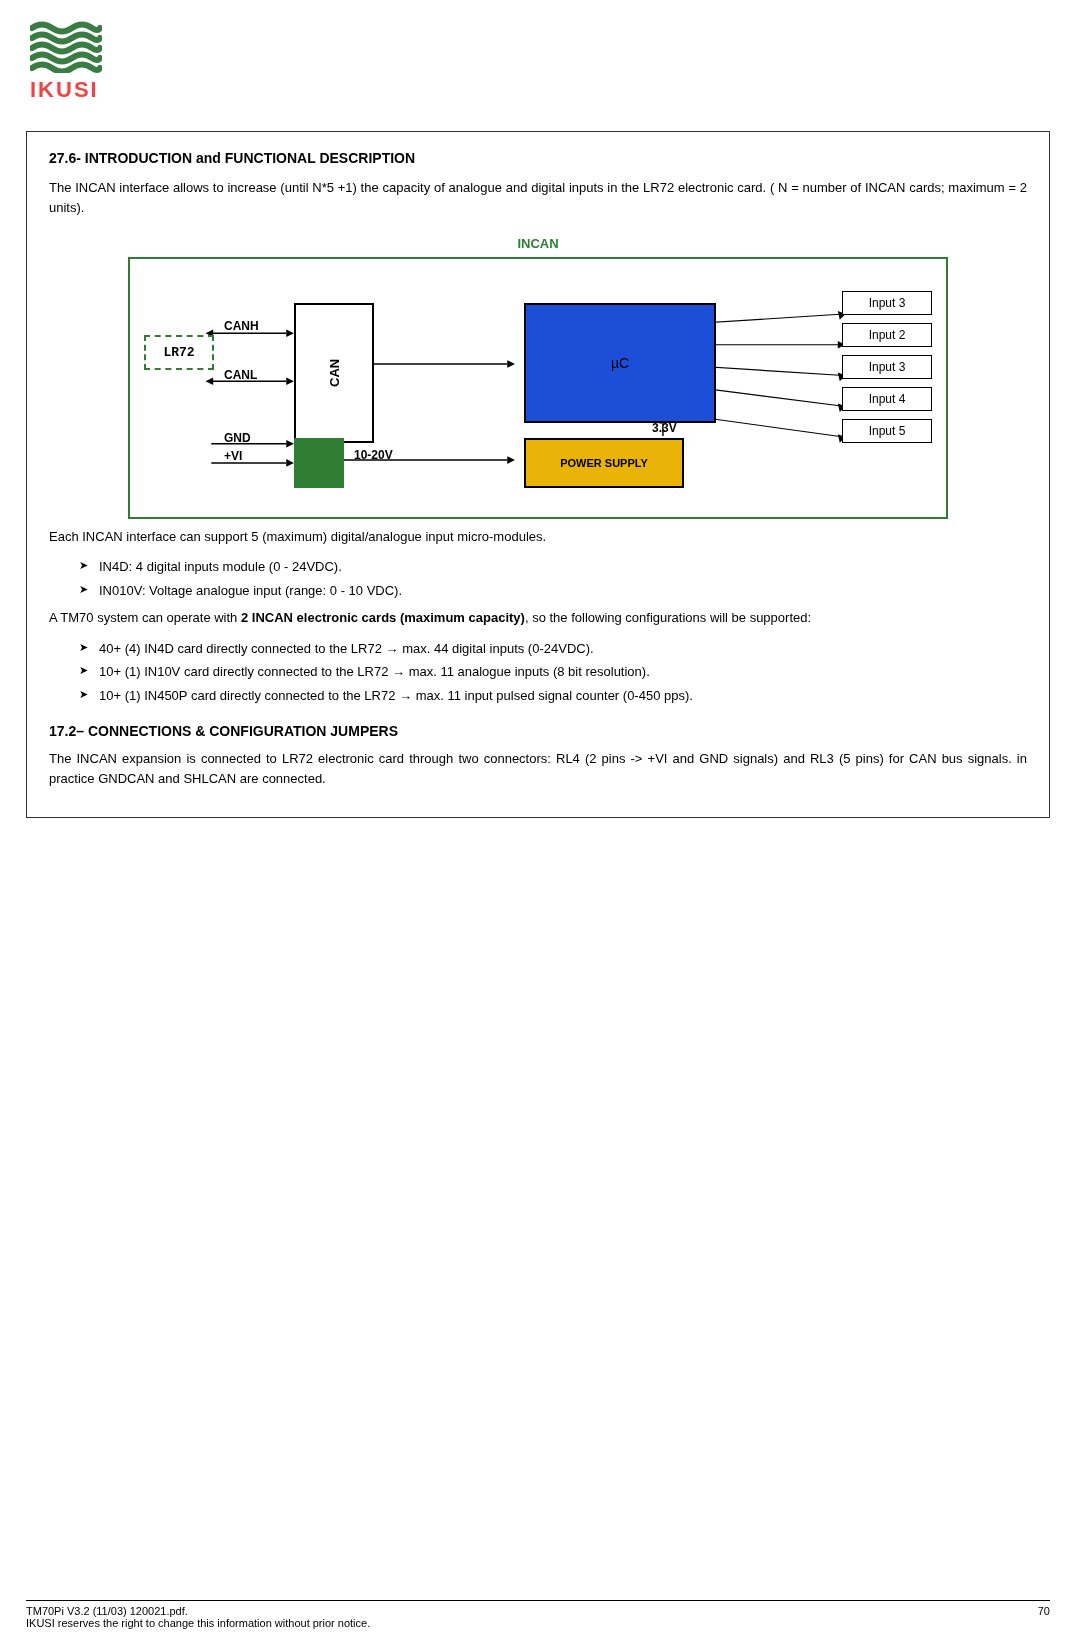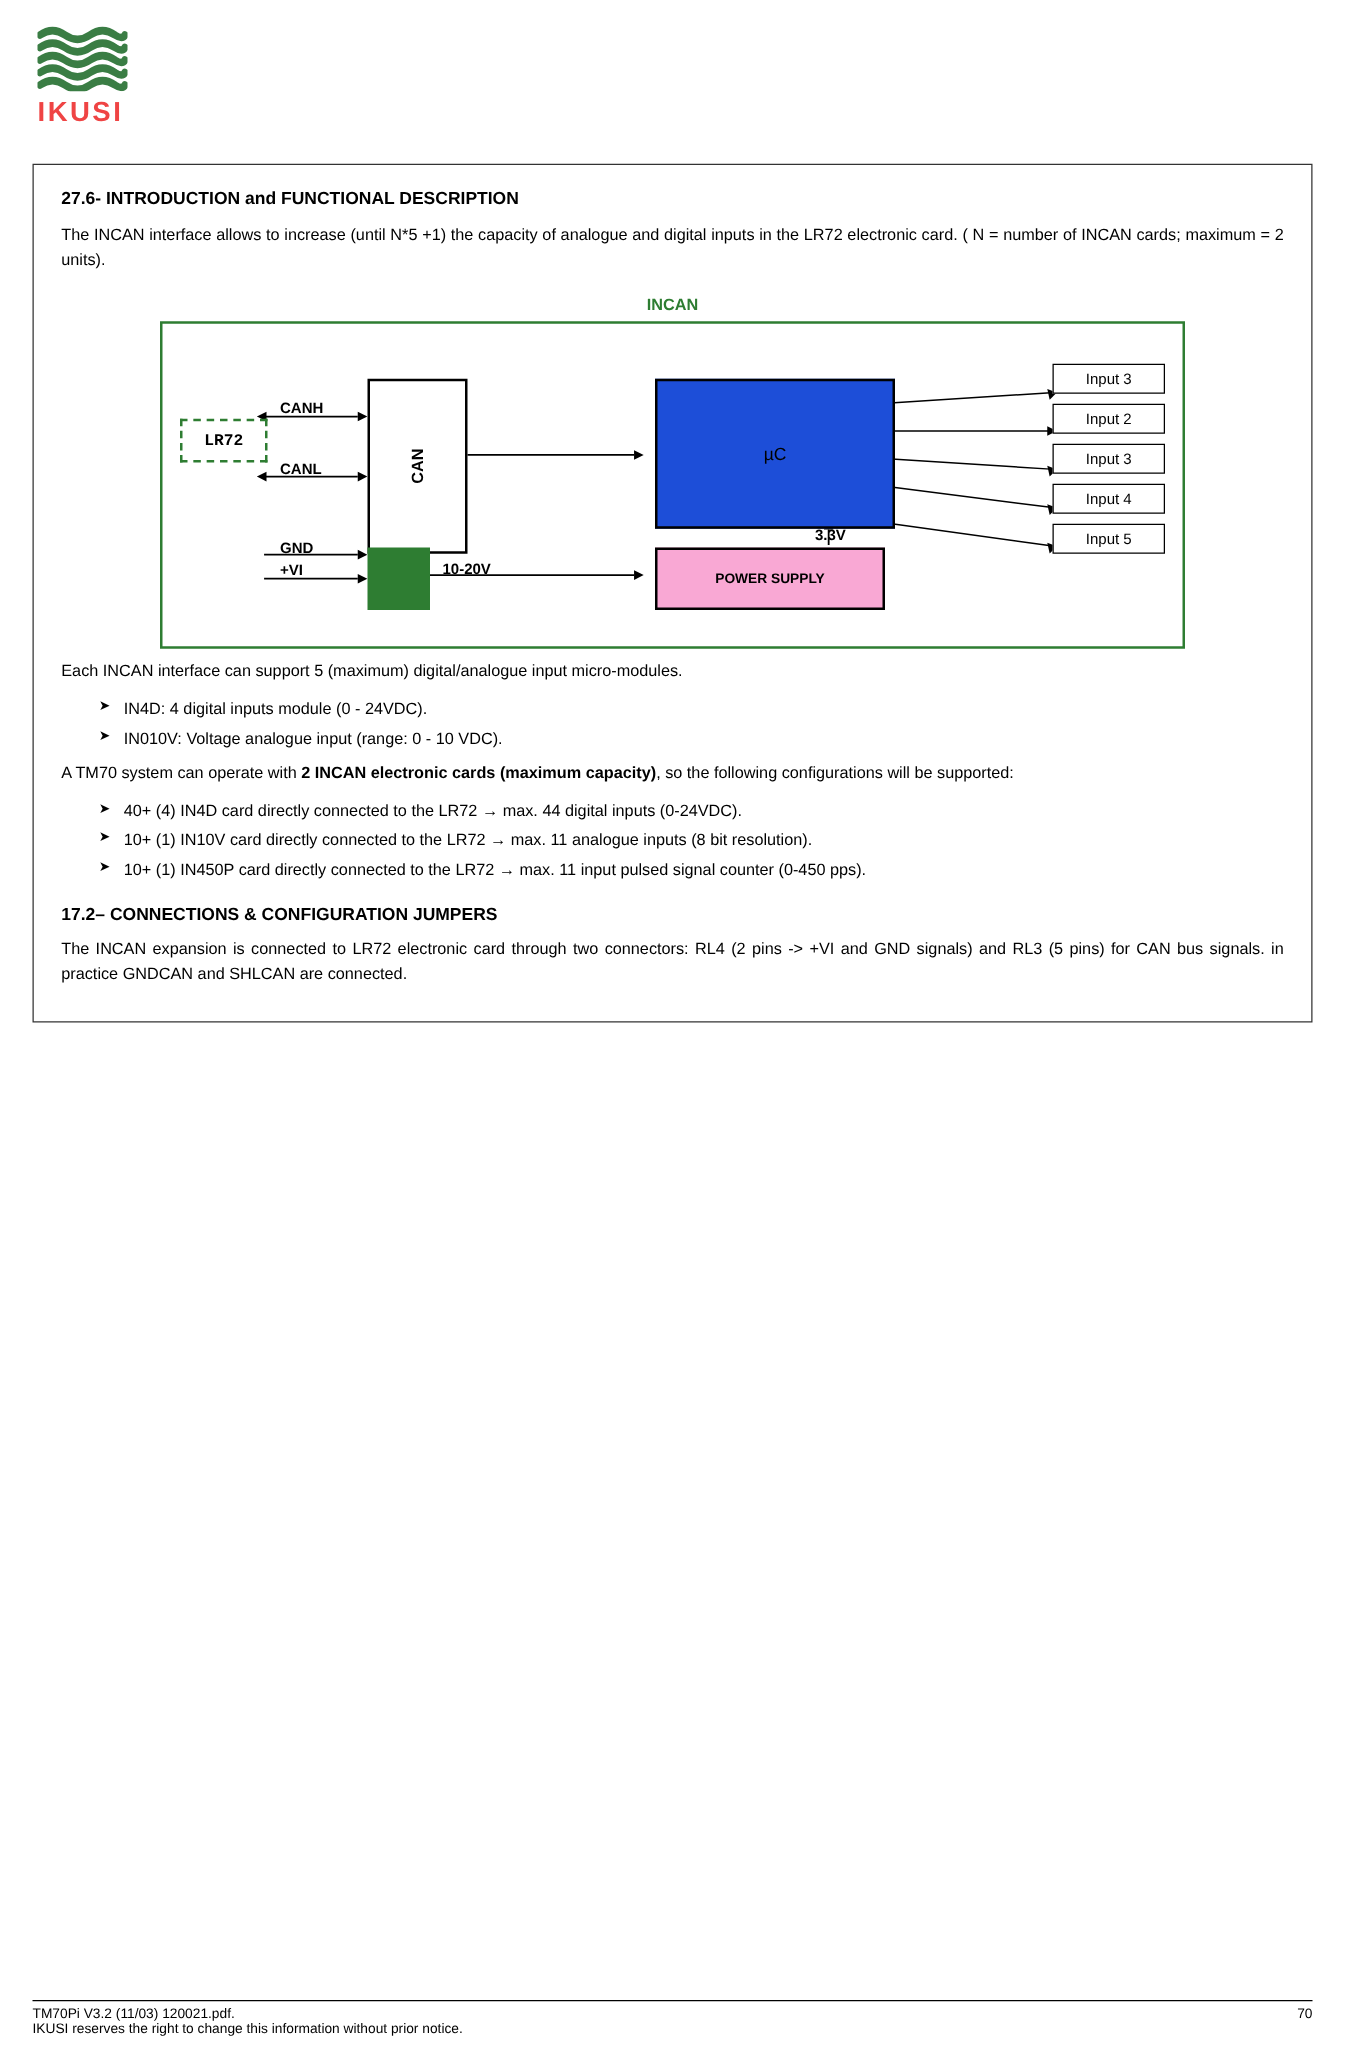--- a/index.html
+++ b/index.html
@@ -125,29 +125,29 @@
       align-items: center;
       justify-content: center;
       font-size: 14px;
       background: #1d4ed8;
     }
     
     .ps-block {
       position: absolute;
       left: 380px;
       top: 165px;
-      width: 184px;
+      width: 160px;
       height: 50px;
       border: 2px solid #000;
       display: flex;
       align-items: center;
       justify-content: center;
       font-size: 11px;
       font-weight: bold;
-      background: #f9a8d4;
+      background: #eab308;
       text-align: center;
     }
     
     .power-input-block {
       position: absolute;
       left: 150px;
       top: 165px;
       width: 50px;
       height: 50px;
       background: #2e7d32;

